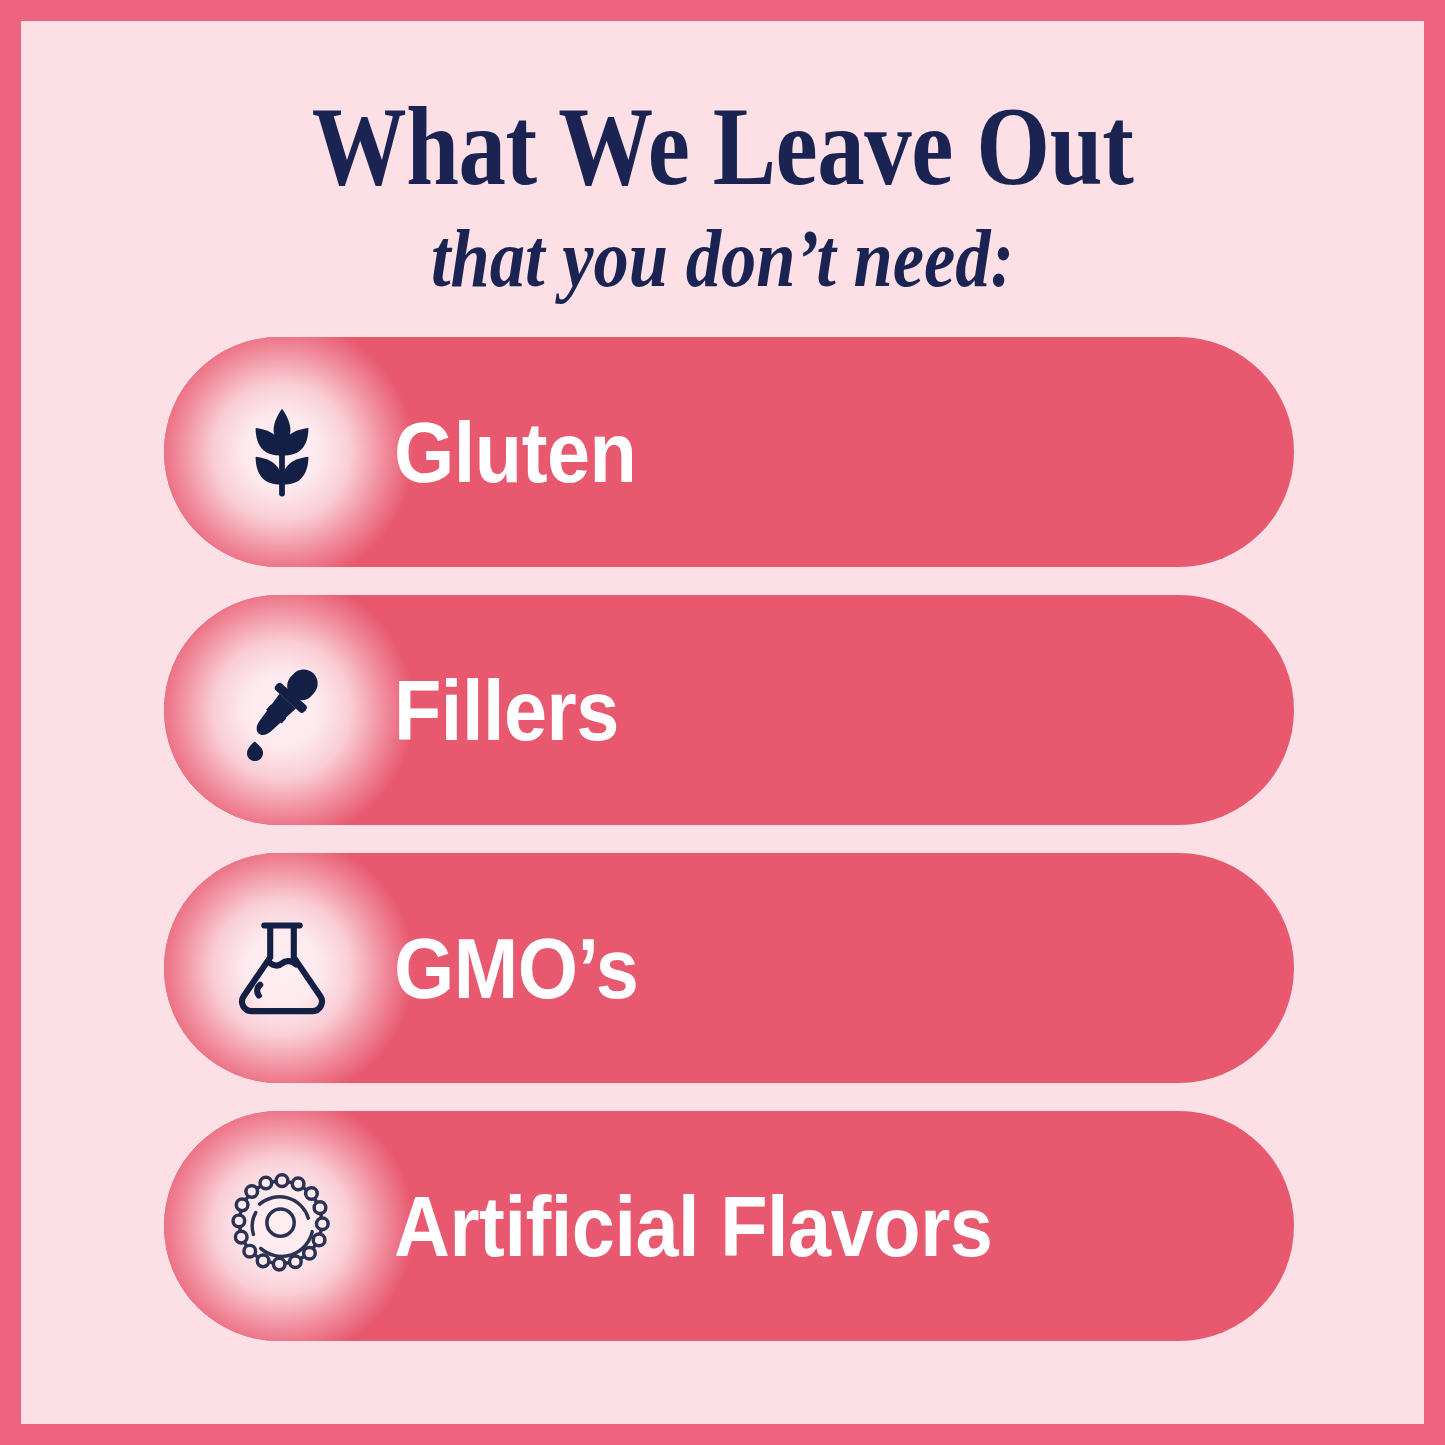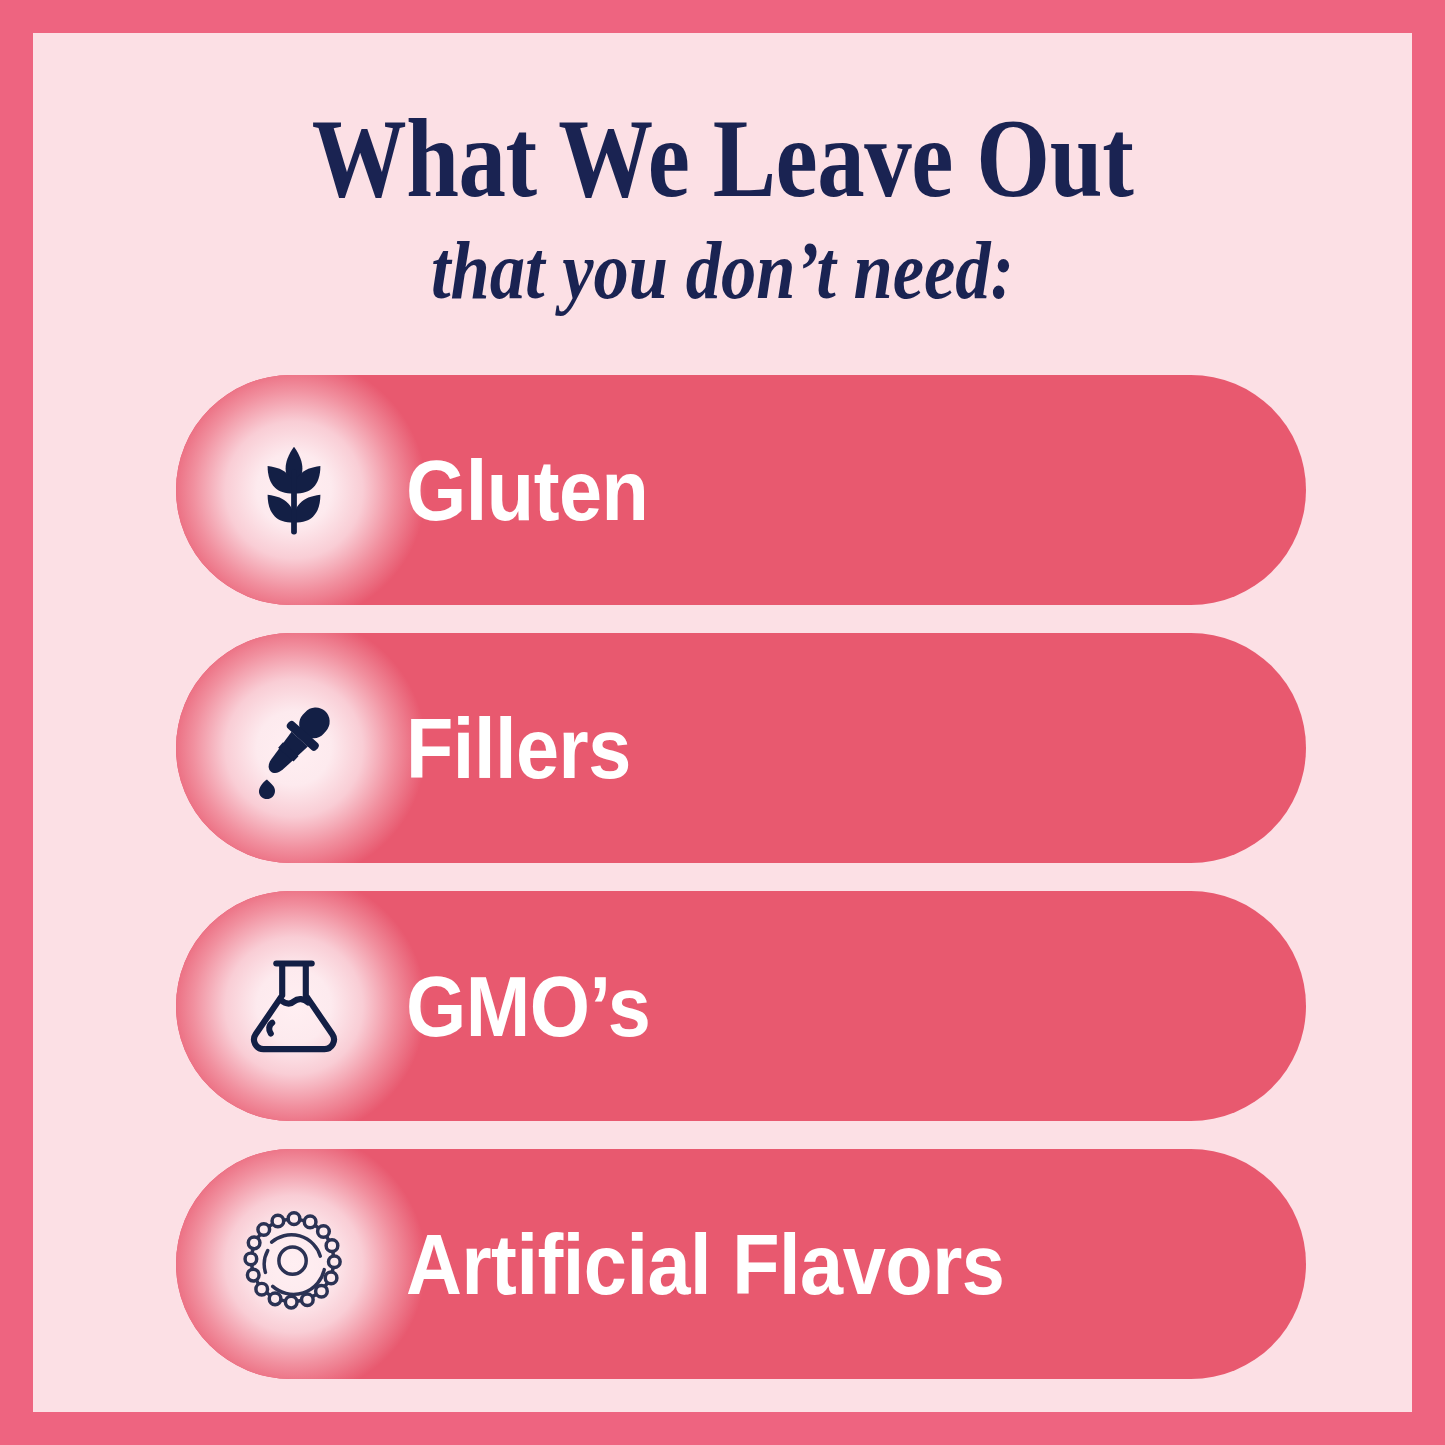--- a/index.html
+++ b/index.html
@@ -15,21 +15,21 @@
     font-family:"Liberation Sans", sans-serif;
     background:#ee6480;
   }
 
   
   .poster {
     position:relative;
     width:1445px;
     height:1445px;
     background:#ee6480;   
-    padding:33px;
+    padding:21px;
   }
 
   .inner {
     position:relative;
     width:100%;
     height:100%;
     background:#fce0e5;   
     overflow:hidden;
   }
 
@@ -67,21 +67,21 @@
     line-height:1.0;
     transform:scaleX(0.86);
     transform-origin:center center;
     white-space:nowrap;
   }
 
   
   .pill-list {
     position:absolute;
     left:143px;
-    top:342px;
+    top:316px;
     width:1130px;
   }
 
   .pill {
     position:relative;
     height:230px;
     margin-bottom:28px;
     border-radius:115px;
     background:#e8596f;
     overflow:hidden;

